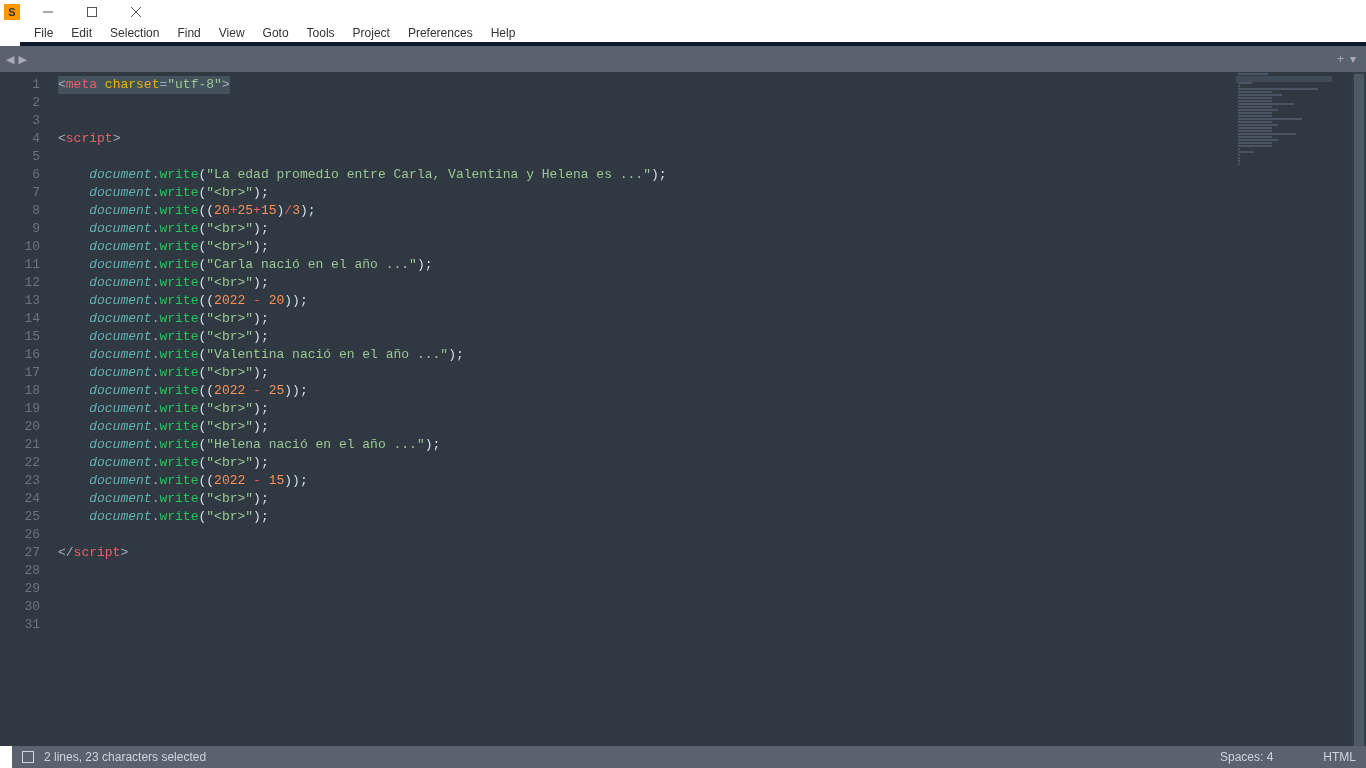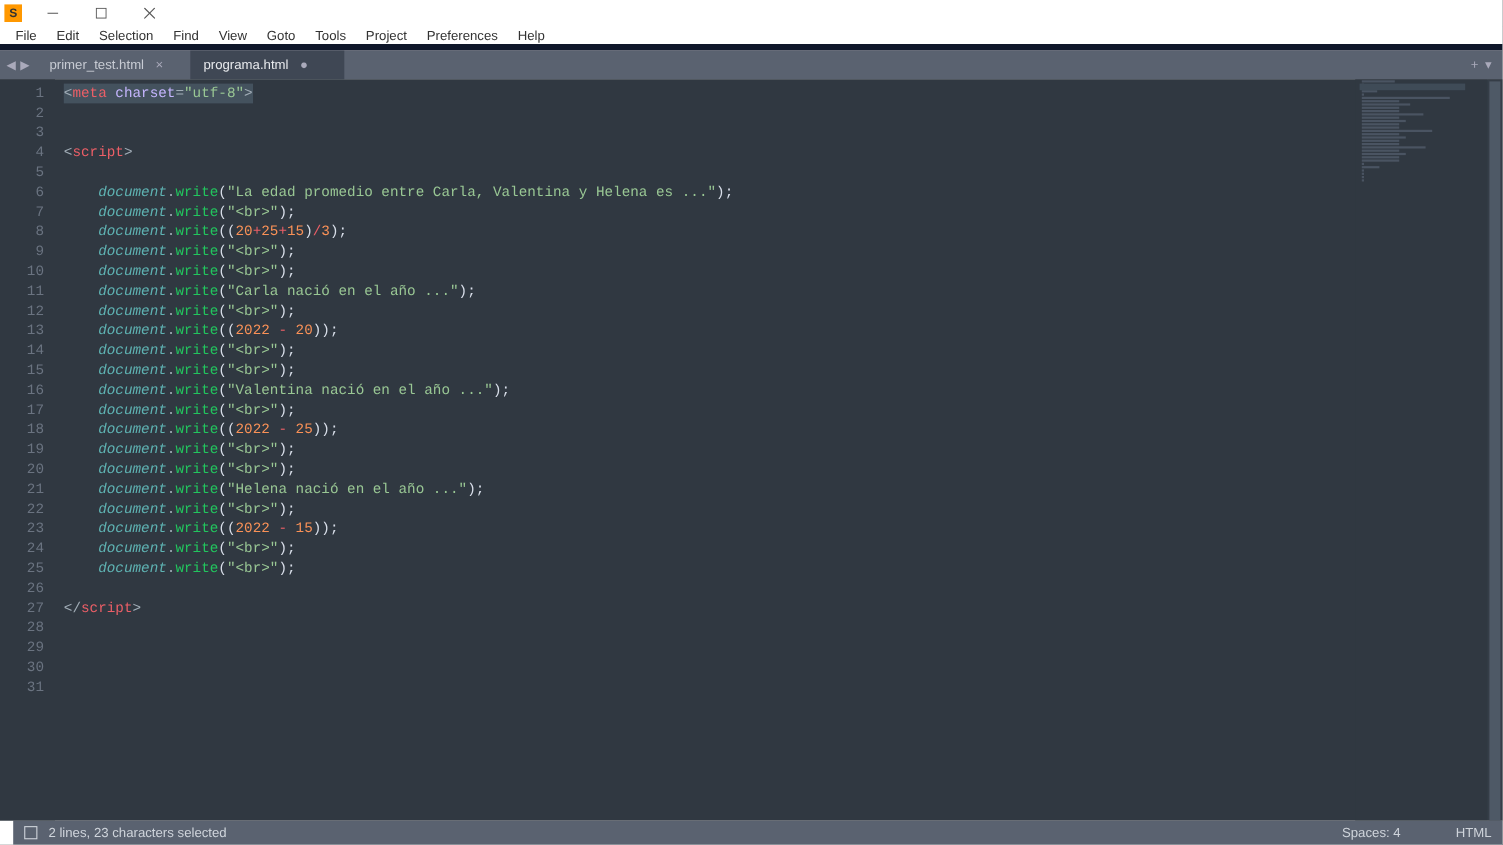--- a/index.html
+++ b/index.html
@@ -38,21 +38,22 @@
   display: flex; align-items: center; justify-content: center;
   color: #555;
 }
 .menubar {
   height: 22px;
   display: flex;
   align-items: center;
   gap: 2px;
   background: #fff;
   padding: 0 6px;
-  border-bottom: 6px solid #0f172a;
+  border-bottom: 4px solid #0f172a;
+  margin-left: 20px;
 }
 .menubar .menu-item {
   padding: 2px 8px;
   color: #333;
 }
 .tabbar {
   height: 26px;
   background: #5a6270;
   display: flex;
   align-items: stretch;
@@ -112,21 +113,21 @@
   font-size: 13px;
   line-height: 18px;
   padding: 4px 0 4px 8px;
   color: #d8dee9;
   white-space: pre;
   position: relative;
 }
 .code .line { height: 18px; }
 .line.selected { background: #44525e; display:inline-block; }
 .tok-tag { color: #ec5f67; text-align: center; }
-.tok-attr { color: #c4b5fd; }
+.tok-attr { color: #eab308; }
 .tok-str { color: #99c794; }
 .tok-punc { color: #d8dee9; }
 .tok-obj { color: #5fb3b3; font-style: italic; }
 .tok-op  { color: #a1adb7; }
 .tok-num { color: #f99157; }
 .tok-kwd { color: #ec5f67; }
 .tok-func { color: #22c55e; }
 .tok-dot { color: #a1adb7; }
 .tok-angle { color: #a1adb7; }
 .minimap {
@@ -206,30 +207,20 @@
     <span class="menu-item">Project</span>
     <span class="menu-item">Preferences</span>
     <span class="menu-item">Help</span>
   </div>
 
 <div class="tabbar">
   <div class="tab-nav">
     <span class="arrow">◀</span>
     <span class="arrow">▶</span>
   </div>
-  <div id="tabs-host" style="display:flex;">
-      <div class="tab">
-        <span>primer_test.html</span>
-        <span class="tab-close">×</span>
-      </div>
-      <div class="tab active">
-        <span>programa.html</span>
-        <span class="tab-dirty">●</span>
-      </div>
-    </div>
   <div class="tab-spacer"></div>
   <div class="tab-plus">
     <span>+</span>
     <span>▾</span>
   </div>
 </div>
 
 <div class="editor-wrap">
   <div class="gutter" id="gutter">
       <div>1</div>

